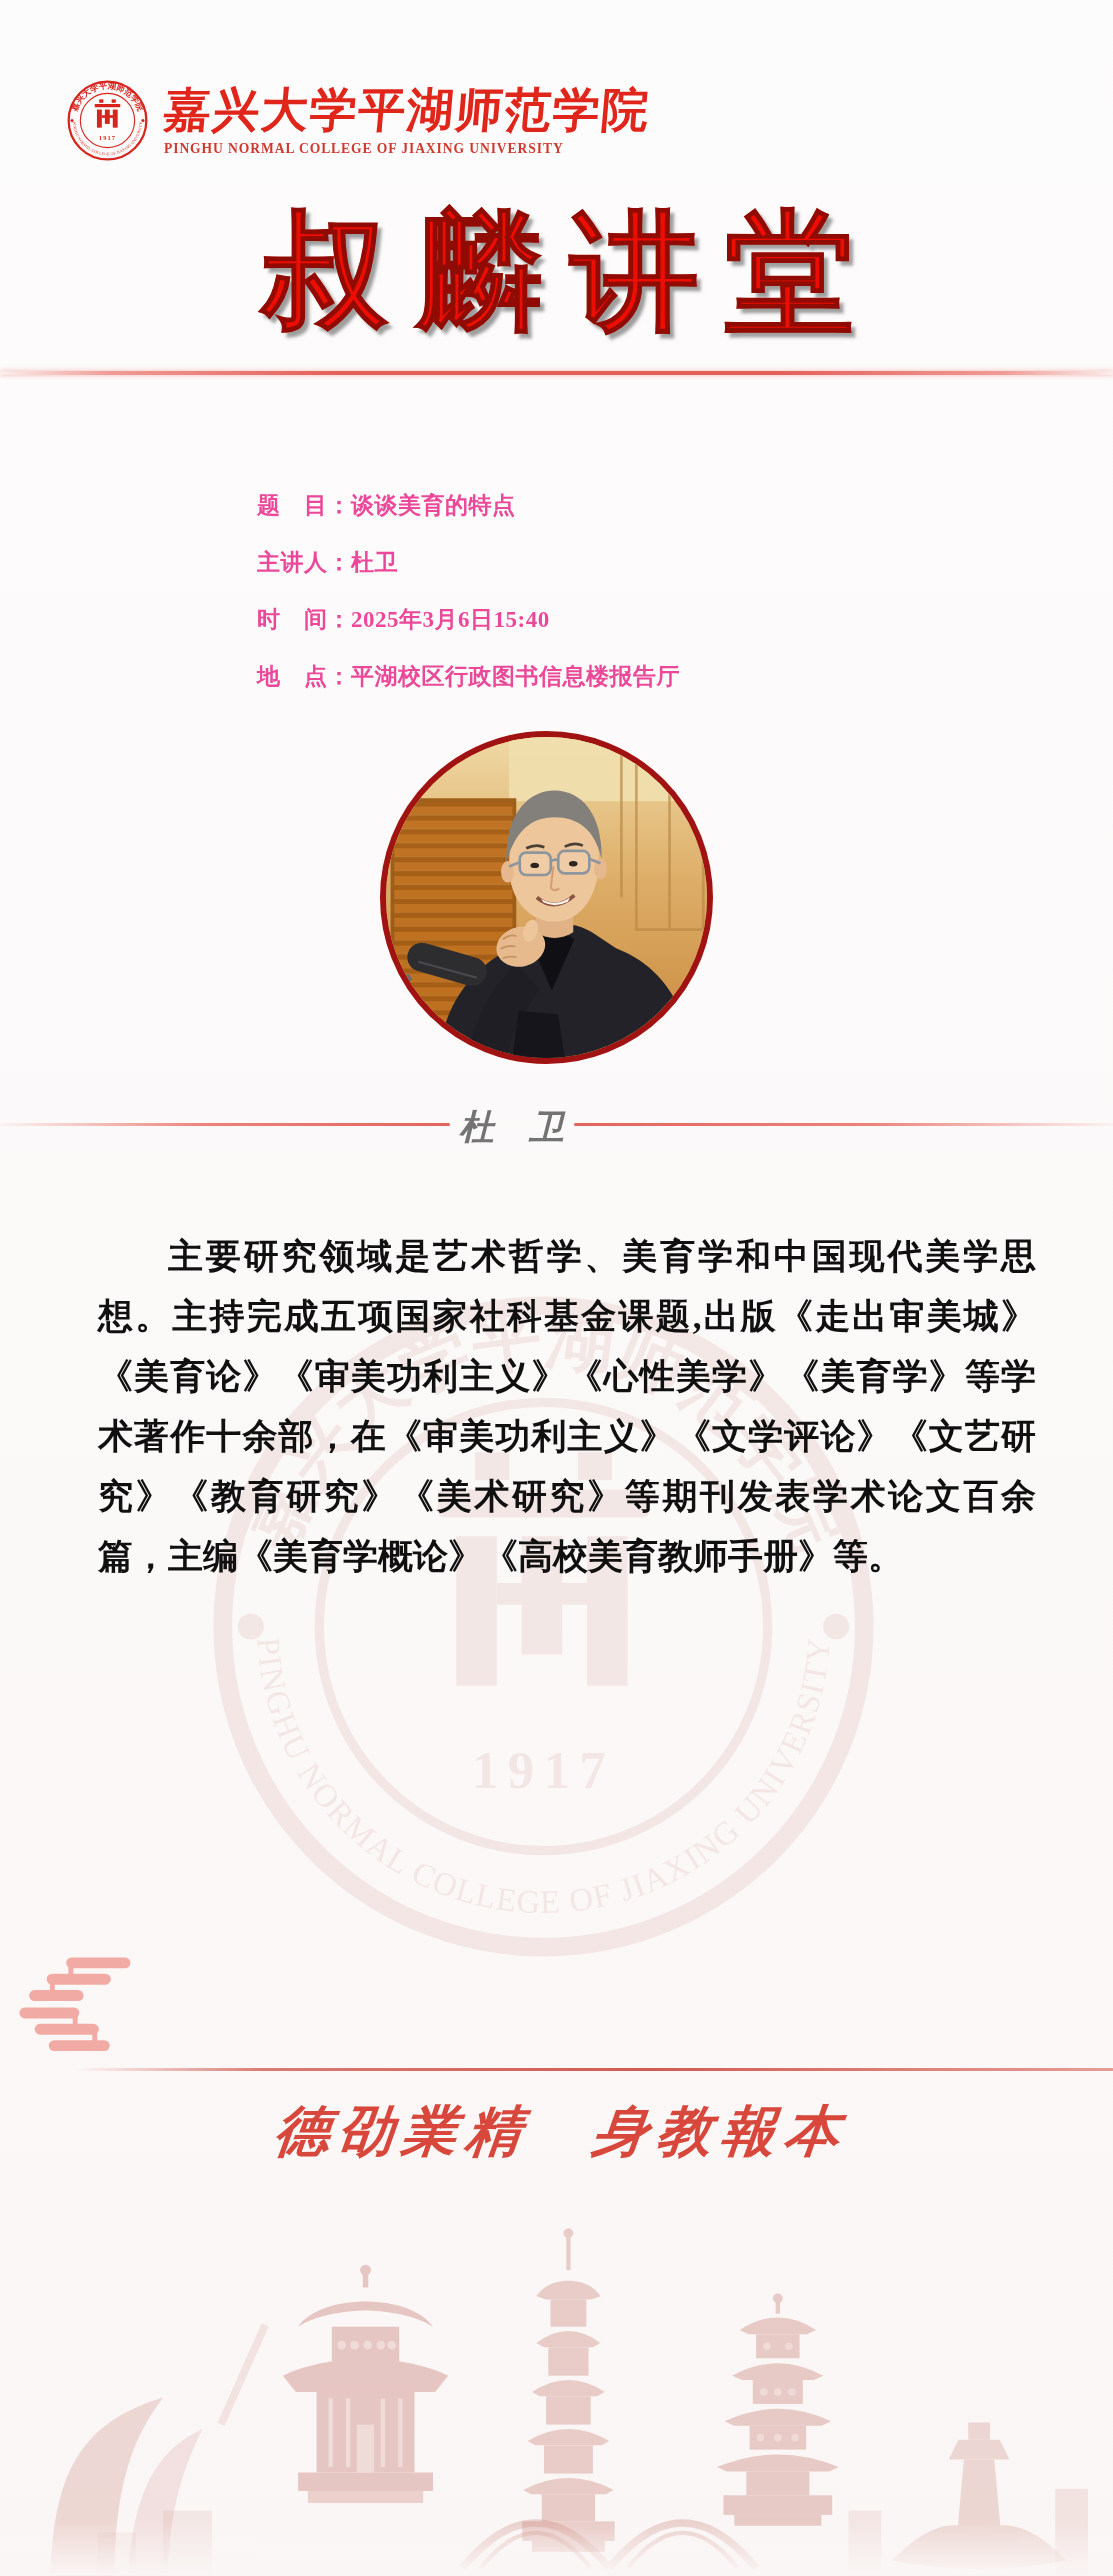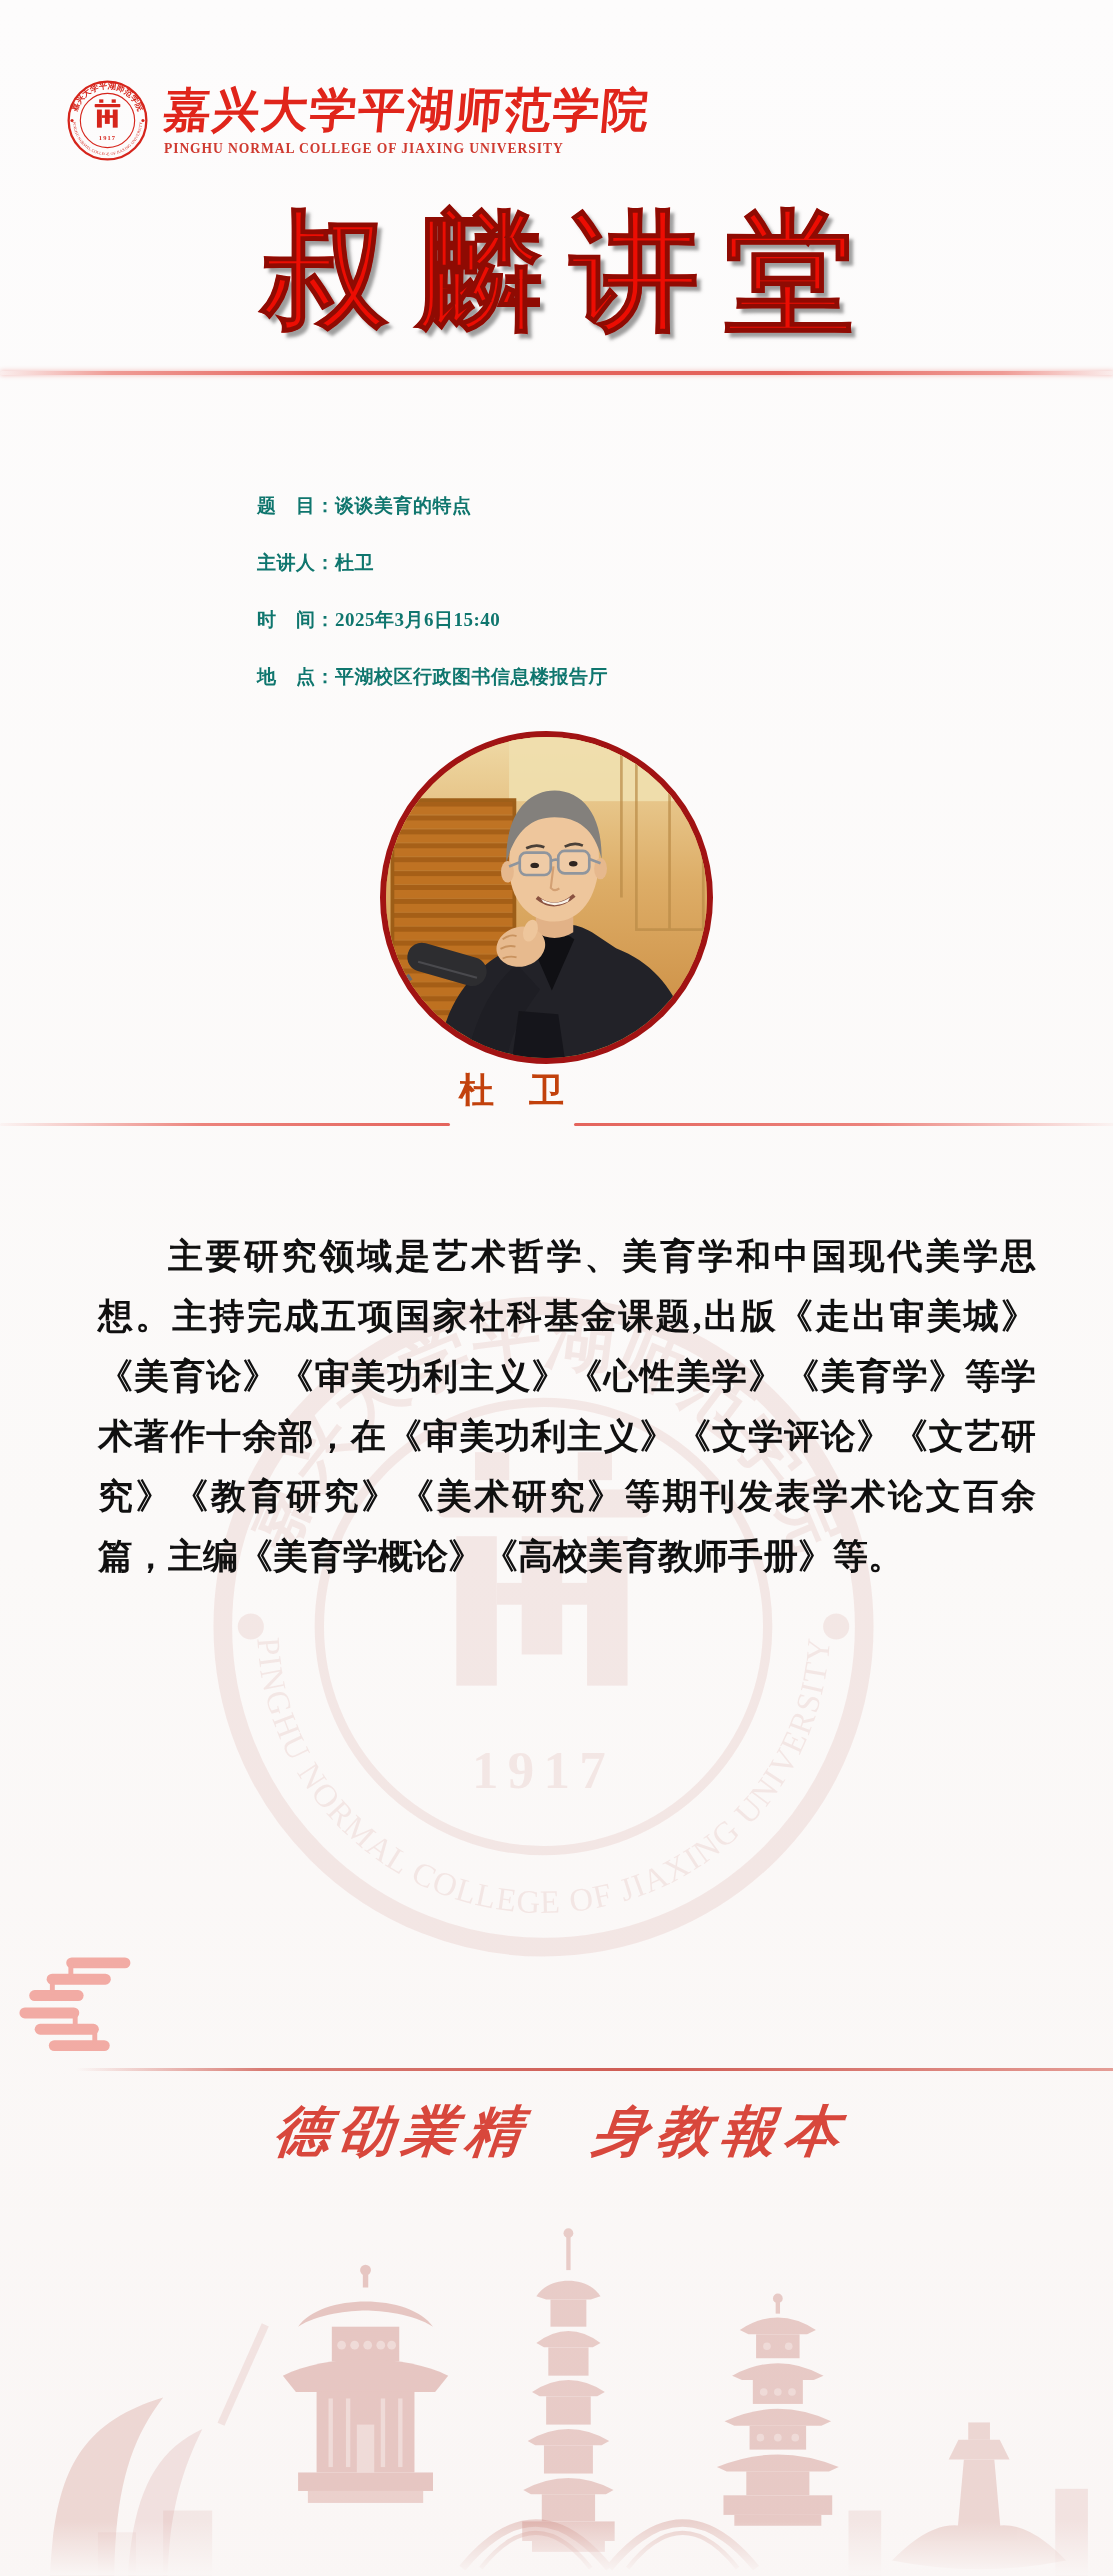--- a/index.html
+++ b/index.html
@@ -37,43 +37,43 @@
     box-shadow:0 0 5.4px rgba(228,97,90,.45);
   }
   .lecture-no{
     left:0;top:388px;width:100%;text-align:center;
     font-size:30px;font-weight:700;color:#161616;letter-spacing:6.5px;text-indent:6.5px;
   }
 
   
   .details{left:257px;top:491px;}
   .detail-row{
-    font-size:19px;line-height:29px;font-weight:700;color:#0f766e;
+    font-size:23px;line-height:29px;font-weight:700;color:#ec4899;
     letter-spacing:0.5px;margin-bottom:28px;white-space:nowrap;
   }
 
   
   .photo-wrap{
     left:380px;top:731px;width:333px;height:333px;box-sizing:border-box;
     border:6px solid #a11313;border-radius:50%;overflow:hidden;background:#d9a55e;
   }
   .photo-wrap svg{display:block;width:100%;height:100%;}
 
   
   .name-line-left{
     left:0;top:1123px;width:450px;height:3.3px;border-radius:1.6px;
     background:linear-gradient(90deg,rgba(240,130,124,.05),#ec837c 45%,#e4645c 100%);
   }
   .name-line-right{
     left:574px;top:1123px;width:540px;height:3.3px;border-radius:1.6px;
     background:linear-gradient(90deg,#e4645c 0%,#ec837c 55%,rgba(240,130,124,.05) 100%);
   }
   .speaker-name{
-    left:430px;top:1067px;width:163px;text-align:center;
-    font-size:35px;font-weight:700;color:#c2410c;white-space:nowrap;
+    left:430px;top:1104px;width:163px;text-align:center;
+    font-size:35px;font-weight:700;color:#737373;white-space:nowrap;font-style:italic;
   }
 
   
   .watermark{left:201px;top:1284px;width:685px;height:685px;color:#c5736b;opacity:.13;}
   .bio{left:98px;top:1227px;width:938px;z-index:2;}
   .bio p{
     margin:0;text-indent:2em;text-align:justify;
     font-size:35px;line-height:60px;font-weight:700;color:#101010;
   }
   .bio p + p{margin-top:36px;}

